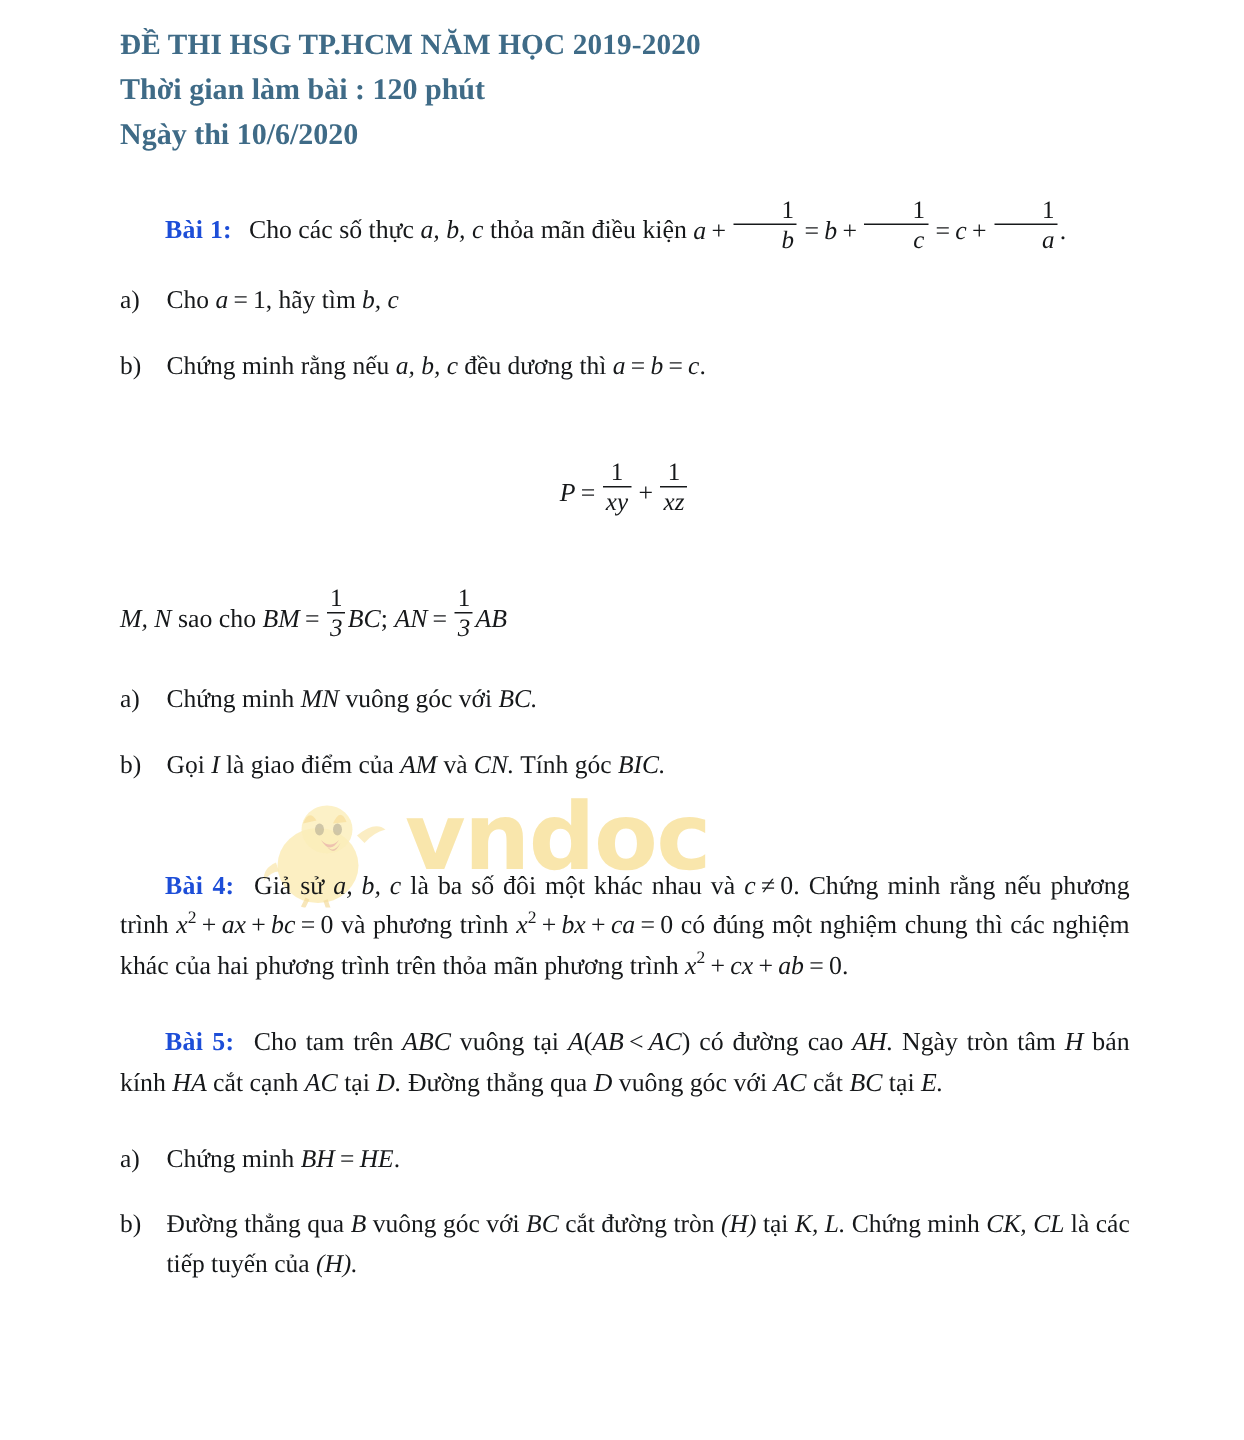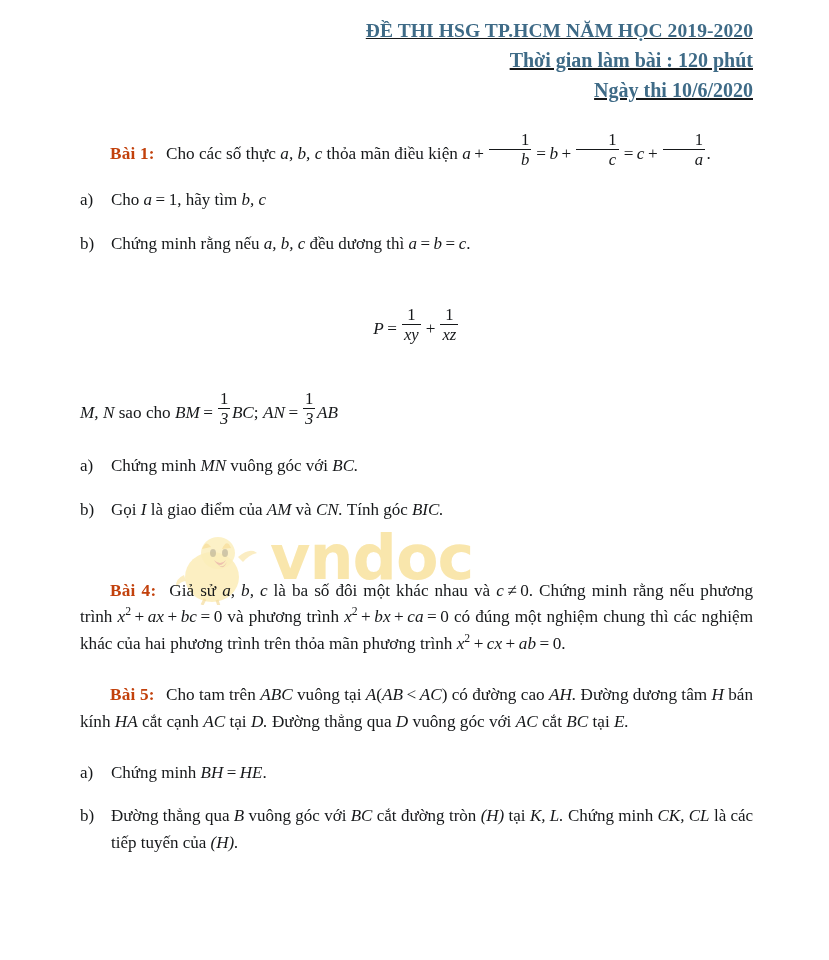--- a/index.html
+++ b/index.html
@@ -17,21 +17,21 @@
   }
 
   .page {
     position: relative;
     width: 829px;
     height: 960px;
     padding: 18px 76px 0 80px;
   }
 
   
-  .header { text-align: right; line-height: 1.30; text-decoration: underline; }
+  .header { text-align: left; line-height: 1.30; }
   .header .h-title {
     font-weight: bold;
     font-size: 19.5px;
     color: #3f6b87;
     letter-spacing: .1px;
   }
   .header .h-sub {
     font-weight: bold;
     font-size: 20px;
     color: #3f6b87;
@@ -42,21 +42,21 @@
   .block { position: relative; z-index: 2; }
   .para {
     font-size: 17.2px;
     line-height: 1.56;
     text-align: justify;
     text-justify: inter-word;
     margin: 0;
   }
   .para.indent { text-indent: 30px; }
   .lbl {
-    color: #c2410c;
+    color: #1d4ed8;
     font-weight: bold;
     letter-spacing: .2px;
   }
   .lbl + .gap { display: inline-block; width: 7px; }
 
   .item {
     font-size: 17px;
     line-height: 1.56;
     text-align: justify;
     margin: 0;
@@ -265,21 +265,21 @@
 
   <div class="block">
     <p class="para indent">
       <span class="lbl">Bài 5:</span><span class="gap"></span>
       <span>Cho tam trên</span>
       <span class="m">ABC</span>
       <span>vuông tại</span>
       <span class="m">A<span class="mu">(</span>AB<span class="op">&lt;</span>AC<span class="mu">)</span></span>
       <span>có đường cao</span>
       <span class="m">AH.</span>
-      <span>Đường dương tâm</span>
+      <span>Ngày tròn tâm</span>
       <span class="m">H</span>
       <span>bán kính</span>
       <span class="m">HA</span>
       <span>cắt cạnh</span>
       <span class="m">AC</span>
       <span>tại</span>
       <span class="m">D.</span>
       <span>Đường thẳng qua</span>
       <span class="m">D</span>
       <span>vuông góc với</span>

